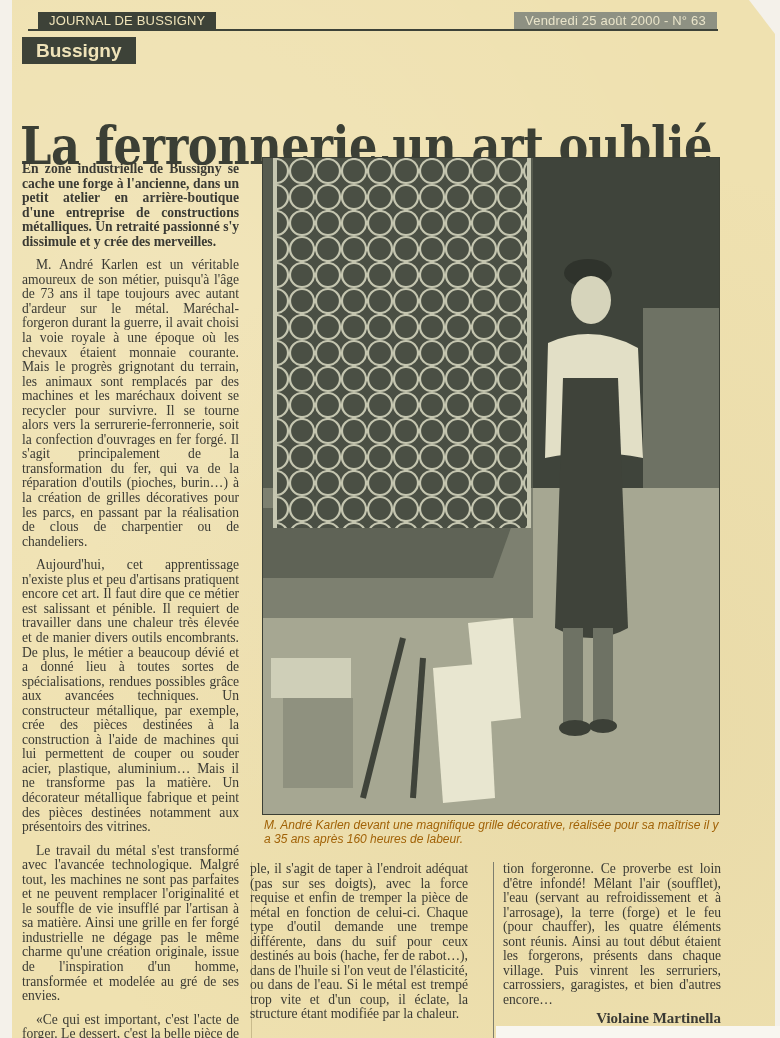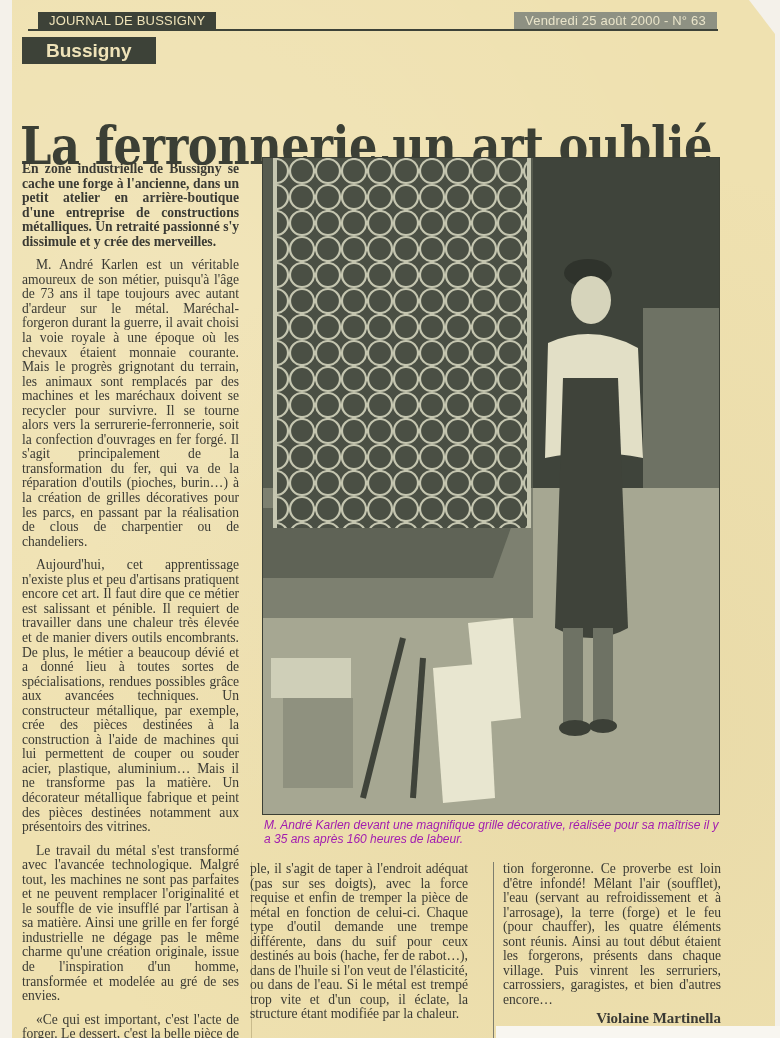--- a/index.html
+++ b/index.html
@@ -34,21 +34,21 @@
     font-family: "Liberation Sans", sans-serif; font-size: 13px; line-height: 18px;
     letter-spacing: 0.2px;
   }
   .date-tag {
     position: absolute; left: 514px; top: 12px; height: 17px; width: 203px;
     background: #8e9183; color: #e9e4c9;
     font-family: "Liberation Sans", sans-serif; font-size: 13px; font-weight: normal; line-height: 17px;
     text-align: center; letter-spacing: 0.2px;
   }
   .section-tag {
-    position: absolute; left: 22px; top: 37px; height: 27px; padding: 0 24px;
+    position: absolute; left: 22px; top: 37px; height: 27px; padding: 0 14px;
     background: #3d4238; color: #efe3b8;
     font-family: "Liberation Sans", sans-serif; font-size: 19px; font-weight: bold; line-height: 27px;
   }
   .headline {
     position: absolute; left: 20px; top: 76px; width: 710px;
     font-family: "DejaVu Serif", serif; font-weight: bold;
     font-size: 52px; line-height: 70px; color: #3b3f35;
     letter-spacing: -0.5px; white-space: nowrap;
     transform: scaleX(0.86); transform-origin: left top;
   }
@@ -73,21 +73,21 @@
 
   .photo {
     position: absolute; left: 262px; top: 157px; width: 456px; height: 656px;
     border: 1px solid #3b3f35; overflow: hidden;
     background: linear-gradient(180deg, #4b5046 0%, #6a6e5e 45%, #9a9b86 70%, #b7b69e 100%);
   }
   .photo svg { display: block; }
   .caption {
     position: absolute; left: 264px; top: 818px; width: 460px;
     font-family: "Liberation Sans", sans-serif; font-style: italic;
-    font-size: 12px; line-height: 14px; color: #a21caf;
+    font-size: 12px; line-height: 14px; color: #a16207;
   }
 </style>
 </head>
 <body>
 
 <div class="paper">
   <div class="paper-corner-cut"></div>
 </div>
 <div class="bottom-cut"></div>
 

